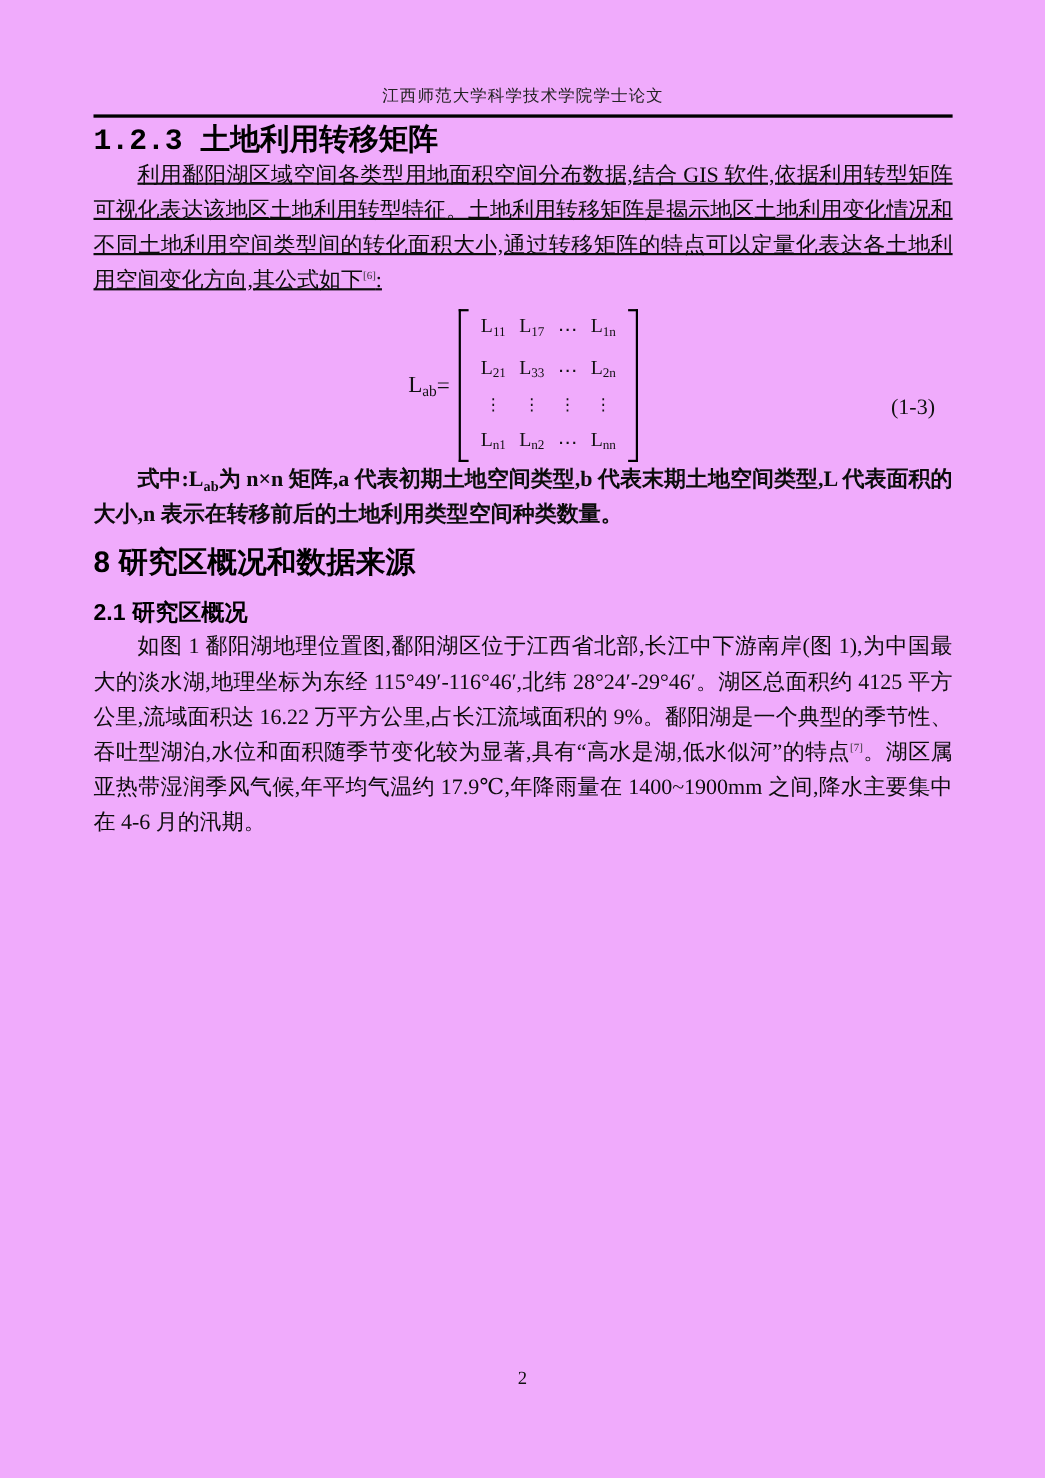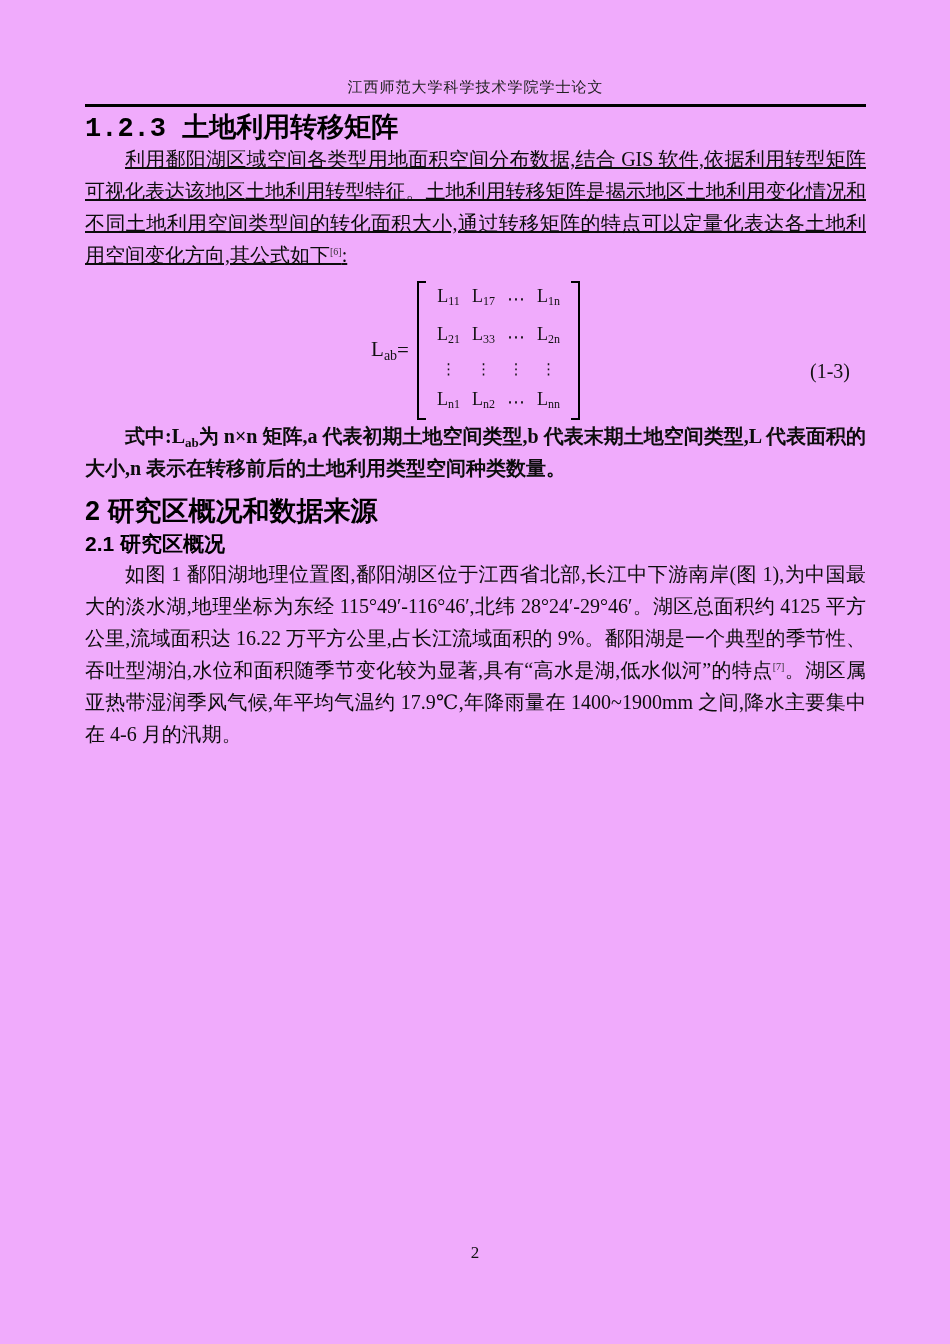--- a/index.html
+++ b/index.html
@@ -51,21 +51,21 @@
   }
   h1.chap2{
     margin:10px 0 0 0;
     font-family:"Liberation Sans","DejaVu Sans",sans-serif;
     font-weight:700;
     font-size:27px;
     line-height:34px;
     color:#000;
   }
   h2.sec21{
-    margin:2px 0 0 0;
+    margin:16px 0 0 0;
     font-family:"Liberation Sans","DejaVu Sans",sans-serif;
     font-weight:700;
     font-size:21px;
     line-height:28px;
     color:#000;
   }
   .eq-block{
     position:relative;
     margin-top:10px;
     display:flex;
@@ -152,21 +152,21 @@
           <span class="mcell">L<sub>n1</sub></span>
           <span class="mcell">L<sub>n2</sub></span>
           <span class="mcell">⋯</span>
           <span class="mcell">L<sub>nn</sub></span>
         </span>
       <span class="eq-number">(1-3)</span>
     </div>
 
     <p class="body p3">式中:L<sub>ab</sub>为 n×n 矩阵,a 代表初期土地空间类型,b 代表末期土地空间类型,L 代表面积的大小,n 表示在转移前后的土地利用类型空间种类数量。</p>
 
-    <h1 class="chap2">2 研究区概况和数据来源</h1>
+    <h1 class="chap2">8 研究区概况和数据来源</h1>
 
     <h2 class="sec21">2.1 研究区概况</h2>
 
     <p class="body p4">如图 1 鄱阳湖地理位置图,鄱阳湖区位于江西省北部,长江中下游南岸(图 1),为中国最大的淡水湖,地理坐标为东经 115°49′-116°46′,北纬 28°24′-29°46′。湖区总面积约 4125 平方公里,流域面积达 16.22 万平方公里,占长江流域面积的 9%。鄱阳湖是一个典型的季节性、吞吐型湖泊,水位和面积随季节变化较为显著,具有“高水是湖,低水似河”的特点<sup class="ref">[7]</sup>。湖区属亚热带湿润季风气候,年平均气温约 17.9℃,年降雨量在 1400~1900mm 之间,降水主要集中在 4-6 月的汛期。</p>
 
 
   </div>
 
   <div class="page-number">2</div>
 </div>

